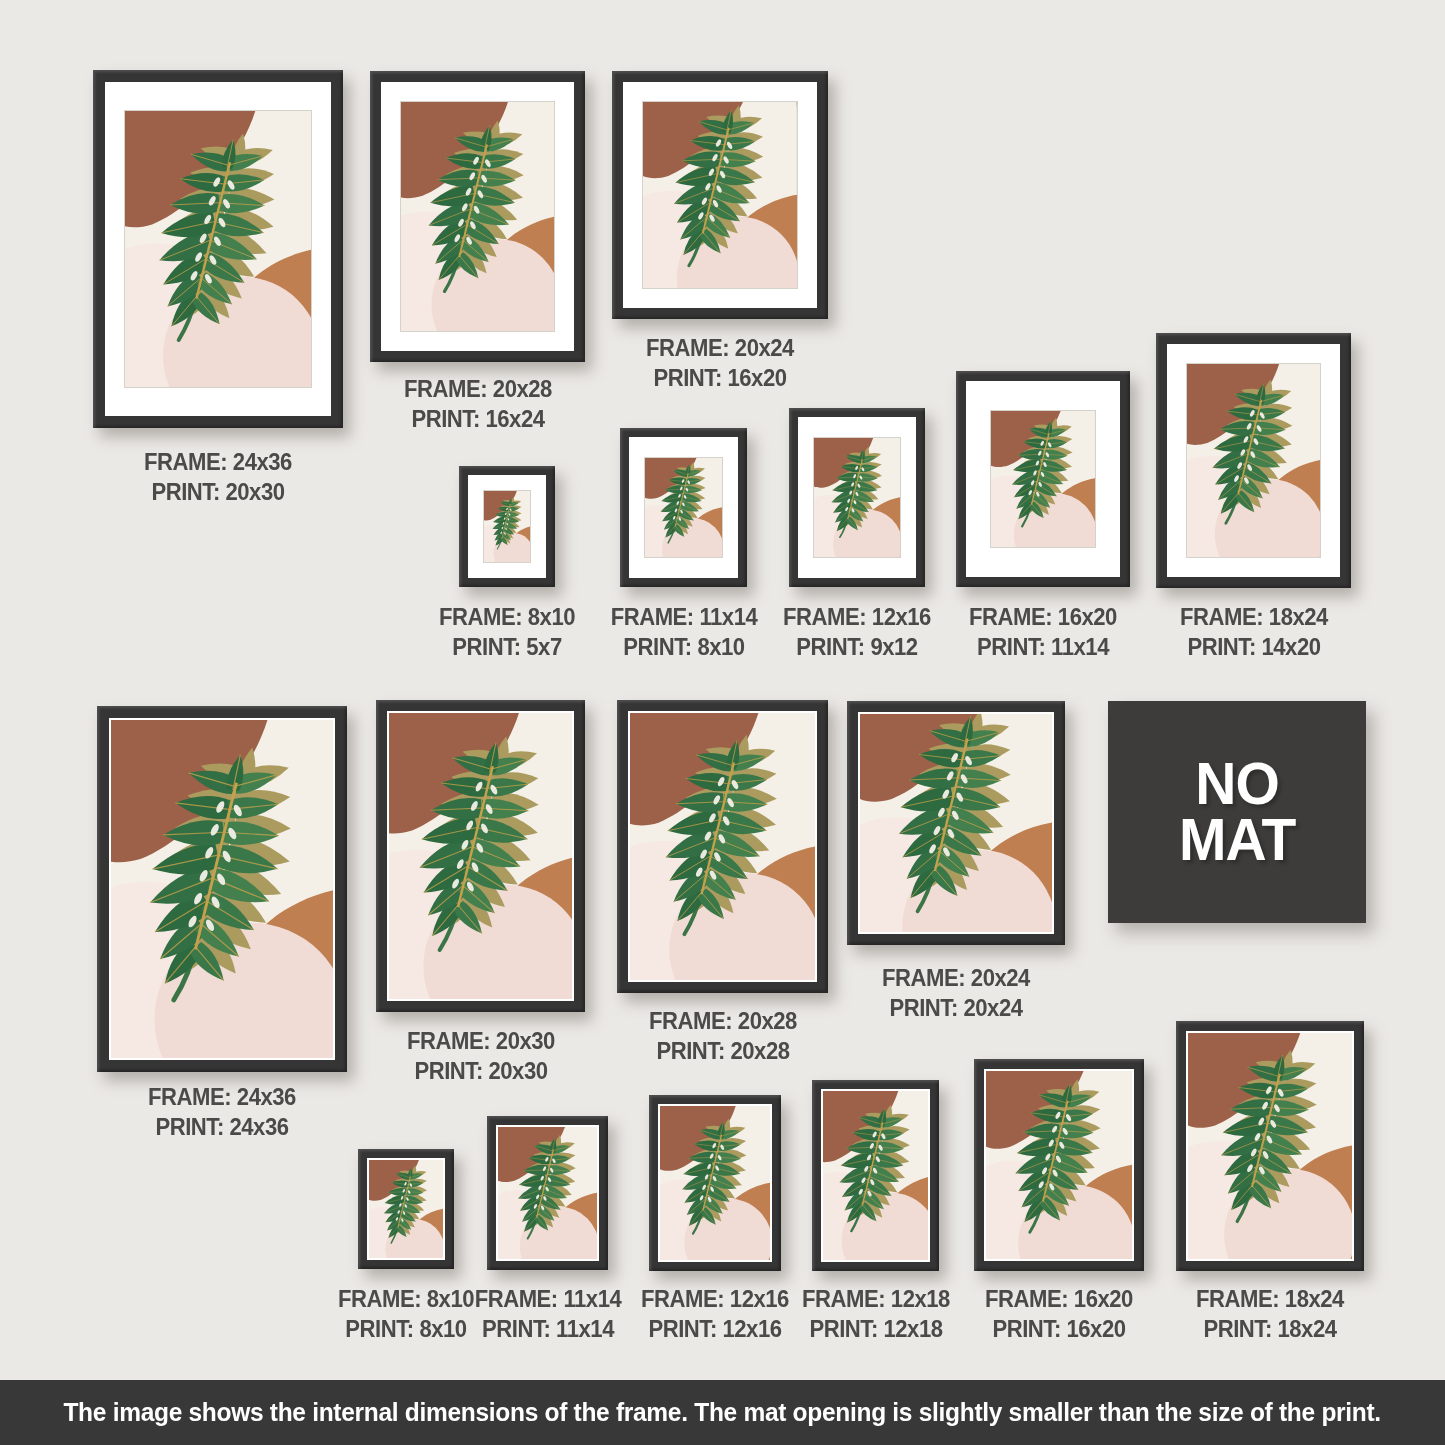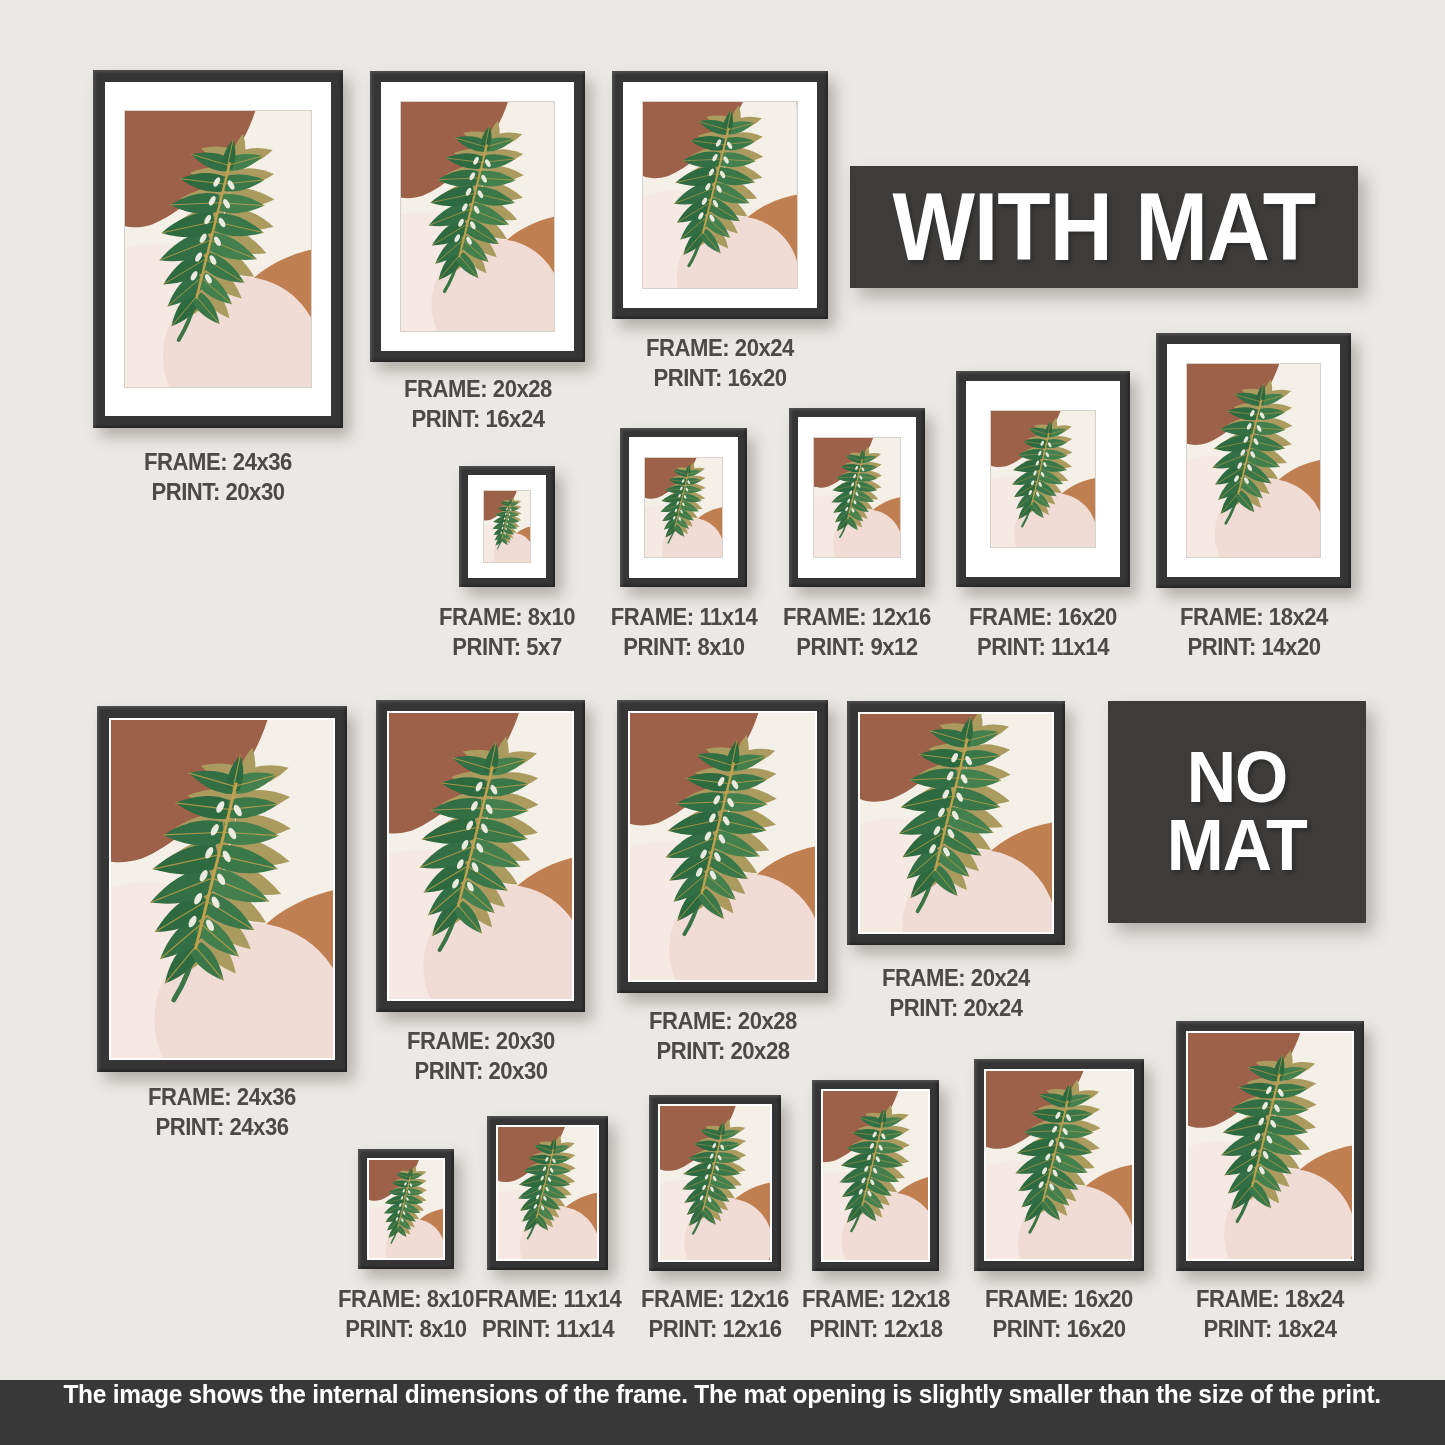--- a/index.html
+++ b/index.html
@@ -26,36 +26,33 @@
     font-weight:bold;font-size:70px;color:#3c3b39;white-space:nowrap;
   }
   #title span{display:inline-block;transform:scaleX(.87);letter-spacing:-1px;}
   .badge{
     position:absolute;background:#3d3c3b;color:#ffffff;
     display:flex;align-items:center;justify-content:center;flex-direction:column;
     font-weight:bold;box-shadow:8px 10px 16px rgba(80,75,68,.35);
   }
   #withMatBadge{left:850px;top:166px;width:508px;height:122px;font-size:97px;}
   #withMatBadge span{display:inline-block;transform:scaleX(.9);letter-spacing:-1px;text-shadow:3px 3px 4px rgba(0,0,0,.25);}
-  #noMatBadge{left:1108px;top:701px;width:258px;height:222px;font-size:72px;line-height:.94;}
+  #noMatBadge{left:1108px;top:701px;width:258px;height:222px;font-size:60px;line-height:.94;}
   #noMatBadge span{display:inline-block;transform:scaleX(.95);letter-spacing:-1px;text-shadow:3px 3px 4px rgba(0,0,0,.25);}
   #footer{
     position:absolute;left:0;bottom:0;width:100%;height:65px;background:#393838;
-    display:flex;justify-content:center;color:#ffffff;
+    display:flex;align-items:center;justify-content:center;color:#ffffff;
     font-weight:bold;font-size:25px;
   }
   #footer span{display:inline-block;transform:scaleX(.98);letter-spacing:-.3px;}
 </style>
 </head>
 <body>
 
 <div id="canvas" style="background: rgb(235, 233, 230);">
-  <div id="withMatBadge" class="badge">
-      <span>WITH MAT</span>
-    </div>
   <div id="noMatBadge" class="badge">
     <span>NO</span>
     <span>MAT</span>
   </div>
   <div id="footer" style="background: rgb(57, 56, 56);">
       <span>The image shows the internal dimensions of the frame. The mat opening is slightly smaller than the size of the print.</span>
     </div>
 <div class="frame" style="left: 93px; top: 70px; width: 250px; height: 358px;">
       <div class="matArea" style="inset: 12px;">
         <div class="window bevel" style="left: 18.8333px; top: 27.8333px; width: 188.333px; height: 278.333px;">

